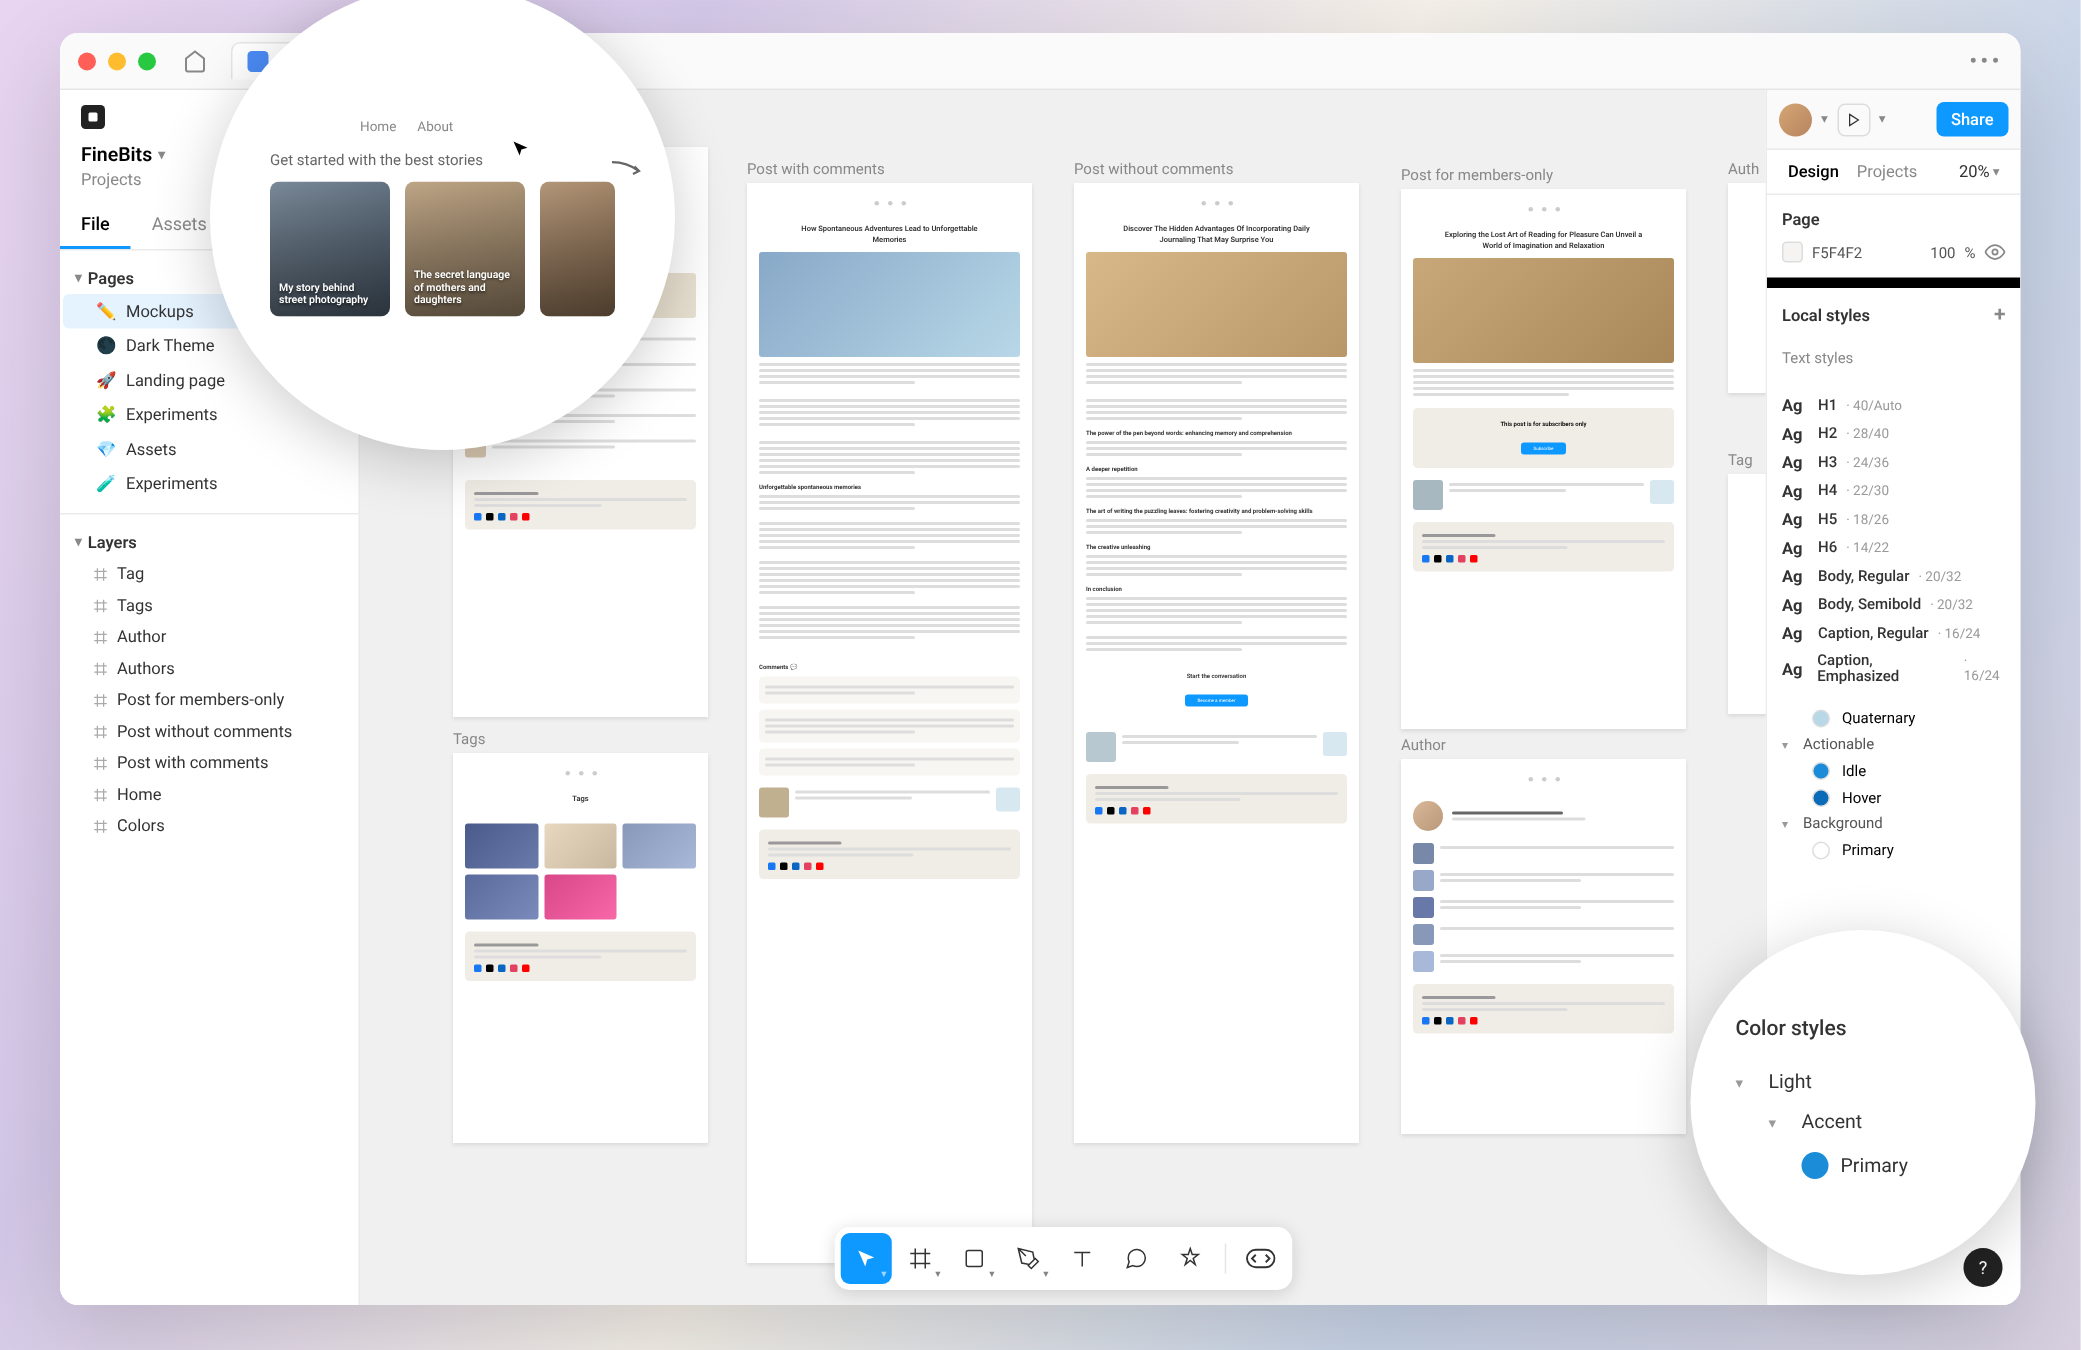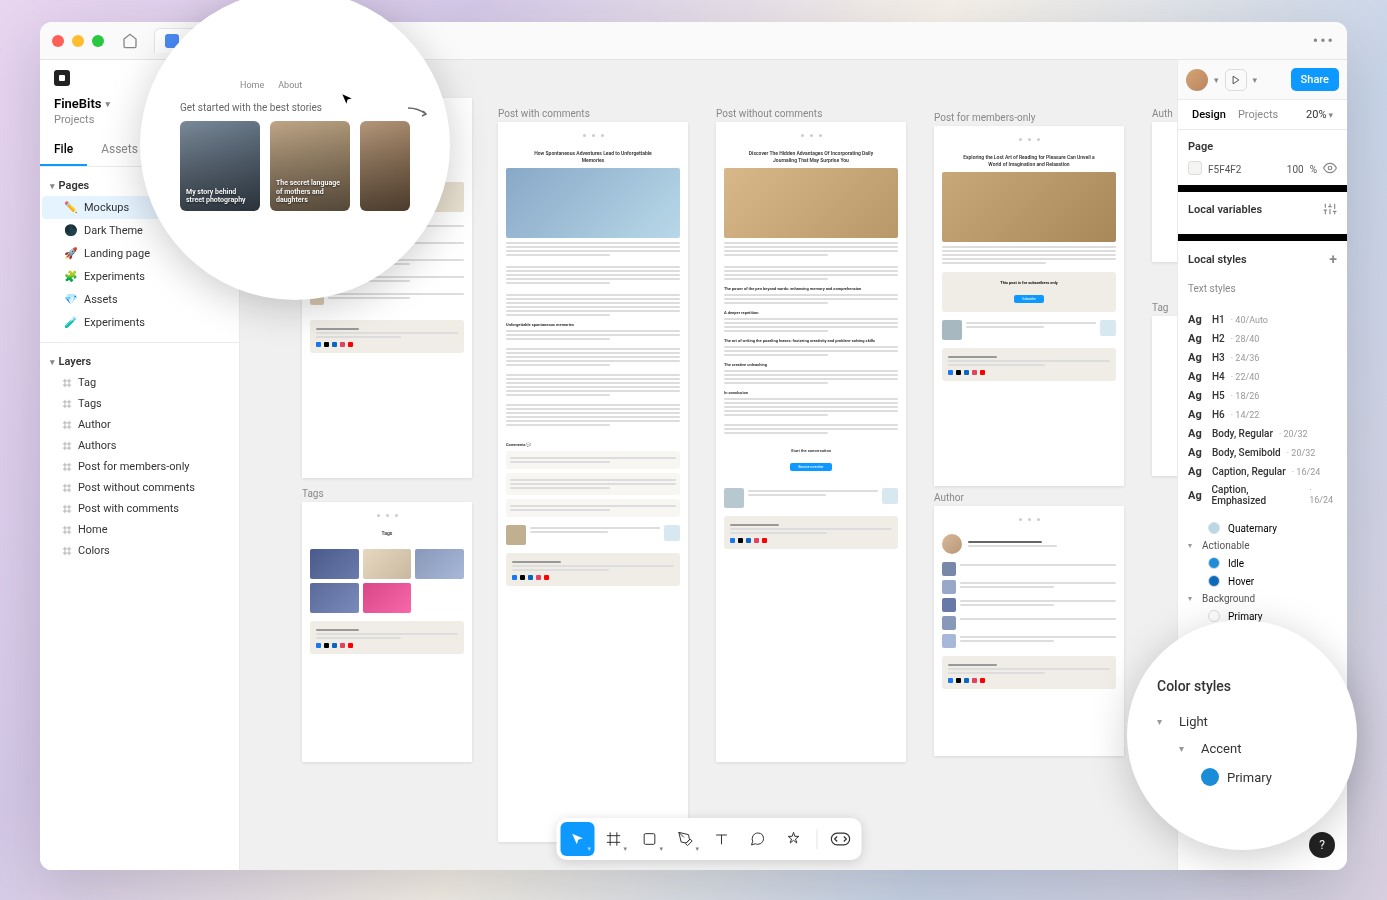--- a/index.html
+++ b/index.html
@@ -712,38 +712,20 @@
           <span class="bg-pct">100</span>
           <span class="bg-pct">%</span>
           <span class="eye">
             <svg width="14" height="14" viewBox="0 0 24 24" fill="none" stroke="currentColor" stroke-width="2">
                 <path d="M1 12s4-8 11-8 11 8 11 8-4 8-11 8-11-8-11-8z"></path>
                 <circle cx="12" cy="12" r="3"></circle>
               </svg>
           </span>
         </div>
       </div>
-      <div class="rp-sec">
-        <div class="rp-sec-title">
-          <span>Local variables</span>
-          <span class="sliders">
-            <svg width="14" height="14" viewBox="0 0 24 24" fill="none" stroke="currentColor" stroke-width="2">
-                <line x1="4" y1="21" x2="4" y2="14"></line>
-                <line x1="4" y1="10" x2="4" y2="3"></line>
-                <line x1="12" y1="21" x2="12" y2="12"></line>
-                <line x1="12" y1="8" x2="12" y2="3"></line>
-                <line x1="20" y1="21" x2="20" y2="16"></line>
-                <line x1="20" y1="12" x2="20" y2="3"></line>
-                <line x1="1" y1="14" x2="7" y2="14"></line>
-                <line x1="9" y1="8" x2="15" y2="8"></line>
-                <line x1="17" y1="16" x2="23" y2="16"></line>
-              </svg>
-          </span>
-        </div>
-      </div>
       <div class="rp-sec" style="border-bottom:none;">
         <div class="rp-sec-title">
           <span>Local styles</span>
           <span class="plus">+</span>
         </div>
         <div style="font-size:10px;color:#888;margin:16px 0;">Text styles</div>
         <div id="styles-list">
             <div class="style-row">
               <span class="ag">Ag</span>
               <span class="style-name">H1</span>
@@ -755,21 +737,21 @@
               <span class="style-meta"> · 28/40</span>
             </div>
             <div class="style-row">
               <span class="ag">Ag</span>
               <span class="style-name">H3</span>
               <span class="style-meta"> · 24/36</span>
             </div>
             <div class="style-row">
               <span class="ag">Ag</span>
               <span class="style-name">H4</span>
-              <span class="style-meta"> · 22/40</span>
+              <span class="style-meta"> · 22/30</span>
             </div>
             <div class="style-row">
               <span class="ag">Ag</span>
               <span class="style-name">H5</span>
               <span class="style-meta"> · 18/26</span>
             </div>
             <div class="style-row">
               <span class="ag">Ag</span>
               <span class="style-name">H6</span>
               <span class="style-meta"> · 14/22</span>

